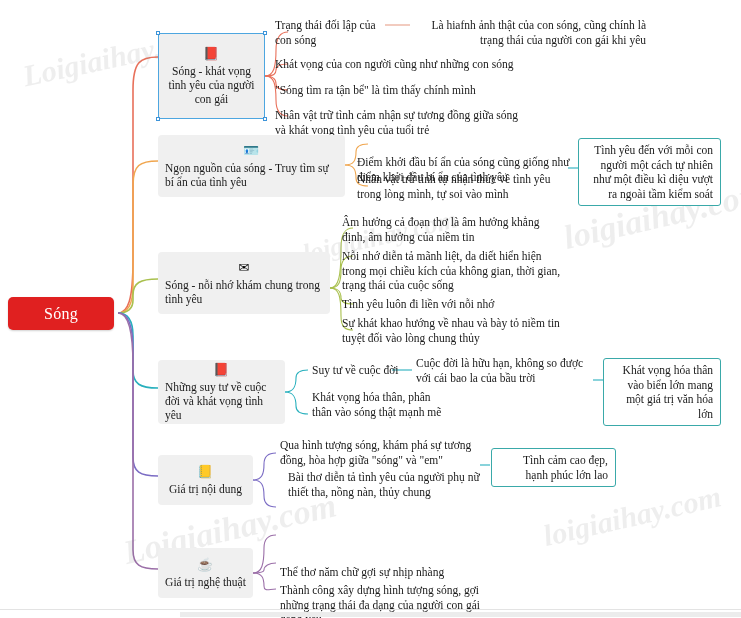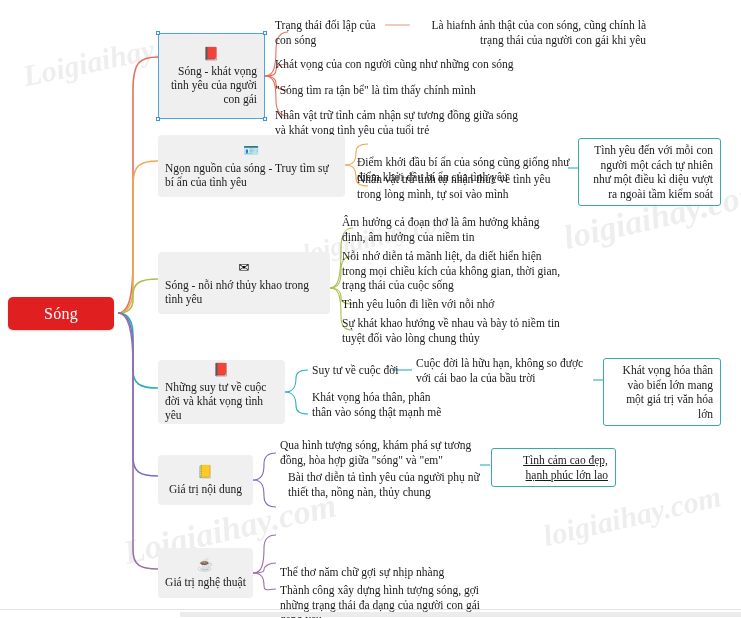--- a/index.html
+++ b/index.html
@@ -55,21 +55,21 @@
     background:#efefef;
     border:1.5px solid #4da6e0;
     border-radius:2px;
   }
   .bnode .ico{
     font-size:13px;line-height:14px;margin-bottom:3px;
     display:block;
   }
   .bnode .lbl{
     font-size:11.5px;line-height:14px;color:#1a1a1a;
-    text-align:right;
+    text-align:center;
     font-family:"Liberation Serif",serif;
   }
   .bnode.lefty .lbl{text-align:left;width:100%;}
 
   
   .handle{
     position:absolute;width:4px;height:4px;background:#ffffff;
     border:1px solid #3d94d9;box-sizing:border-box;
   }
   .h-tl{left:-3px;top:-3px;} .h-tr{right:-3px;top:-3px;}
@@ -182,21 +182,21 @@
   <div class="bnode lefty" style="left:158px;top:135px;width:187px;height:62px;">
     <span class="ico">🪪</span>
     <span class="lbl">Ngọn nguồn của sóng - Truy tìm sự bí ẩn của tình yêu</span>
   </div>
   <div class="leaf" style="left:357px;top:155px;width:215px;">Điểm khởi đầu bí ẩn của sóng cũng giống như điểm khởi đầu bí ẩn của tình yêu</div>
   <div class="leaf" style="left:357px;top:172px;width:215px;">Nhân vật trữ tình tự nhận thức về tình yêu trong lòng mình, tự soi vào mình</div>
   <div class="callout" style="left:578px;top:138px;width:143px;">Tình yêu đến với mỗi con người một cách tự nhiên như một điều kì diệu vượt ra ngoài tầm kiểm soát</div>
 
   <div class="bnode lefty" style="left:158px;top:252px;width:172px;height:62px;">
     <span class="ico">✉</span>
-    <span class="lbl">Sóng - nỗi nhớ thủy khao trong tình yêu</span>
+    <span class="lbl">Sóng - nỗi nhớ khám chung trong tình yêu</span>
   </div>
   <div class="leaf" style="left:342px;top:215px;width:208px;">Âm hưởng cả đoạn thơ là âm hưởng khẳng định, âm hưởng của niềm tin</div>
   <div class="leaf" style="left:342px;top:249px;width:222px;">Nỗi nhớ diễn tả mãnh liệt, da diết hiển hiện trong mọi chiều kích của không gian, thời gian, trạng thái của cuộc sống</div>
   <div class="leaf" style="left:342px;top:297px;width:230px;">Tình yêu luôn đi liền với nỗi nhớ</div>
   <div class="leaf" style="left:342px;top:316px;width:234px;">Sự khát khao hướng về nhau và bày tỏ niềm tin tuyệt đối vào lòng chung thủy</div>
 
   <div class="bnode lefty" style="left:158px;top:360px;width:127px;height:64px;">
     <span class="ico">📕</span>
     <span class="lbl">Những suy tư về cuộc đời và khát vọng tình yêu</span>
   </div>
@@ -204,21 +204,21 @@
   <div class="leaf" style="left:312px;top:390px;width:140px;">Khát vọng hóa thân, phân thân vào sóng thật mạnh mẽ</div>
   <div class="leaf" style="left:416px;top:356px;width:180px;">Cuộc đời là hữu hạn, không so được với cái bao la của bầu trời</div>
   <div class="callout" style="left:603px;top:358px;width:118px;">Khát vọng hóa thân vào biển lớn mang một giá trị văn hóa lớn</div>
 
   <div class="bnode" style="left:158px;top:455px;width:95px;height:50px;">
     <span class="ico">📒</span>
     <span class="lbl">Giá trị nội dung</span>
   </div>
   <div class="leaf" style="left:280px;top:438px;width:205px;">Qua hình tượng sóng, khám phá sự tương đồng, hòa hợp giữa "sóng" và "em"</div>
   <div class="leaf" style="left:280px;top:470px;width:205px;margin-left:8px;">Bài thơ diễn tả tình yêu của người phụ nữ thiết tha, nồng nàn, thủy chung</div>
-  <div class="callout" style="left:491px;top:448px;width:125px;text-decoration:underline;">Tình cảm cao đẹp, hạnh phúc lớn lao</div>
+  <div class="callout" style="left:491px;top:448px;width:125px;">Tình cảm cao đẹp, hạnh phúc lớn lao</div>
 
   <div class="bnode" style="left:158px;top:548px;width:95px;height:50px;">
     <span class="ico">☕</span>
     <span class="lbl">Giá trị nghệ thuật</span>
   </div>
   <div class="leaf" style="left:280px;top:565px;width:210px;">Thể thơ năm chữ gợi sự nhịp nhàng</div>
   <div class="leaf" style="left:280px;top:583px;width:212px;">Thành công xây dựng hình tượng sóng, gợi những trạng thái đa dạng của người con gái đang yêu</div>
 
   <div id="bottom-rule"></div>
   <div id="bottom-bar"></div>

